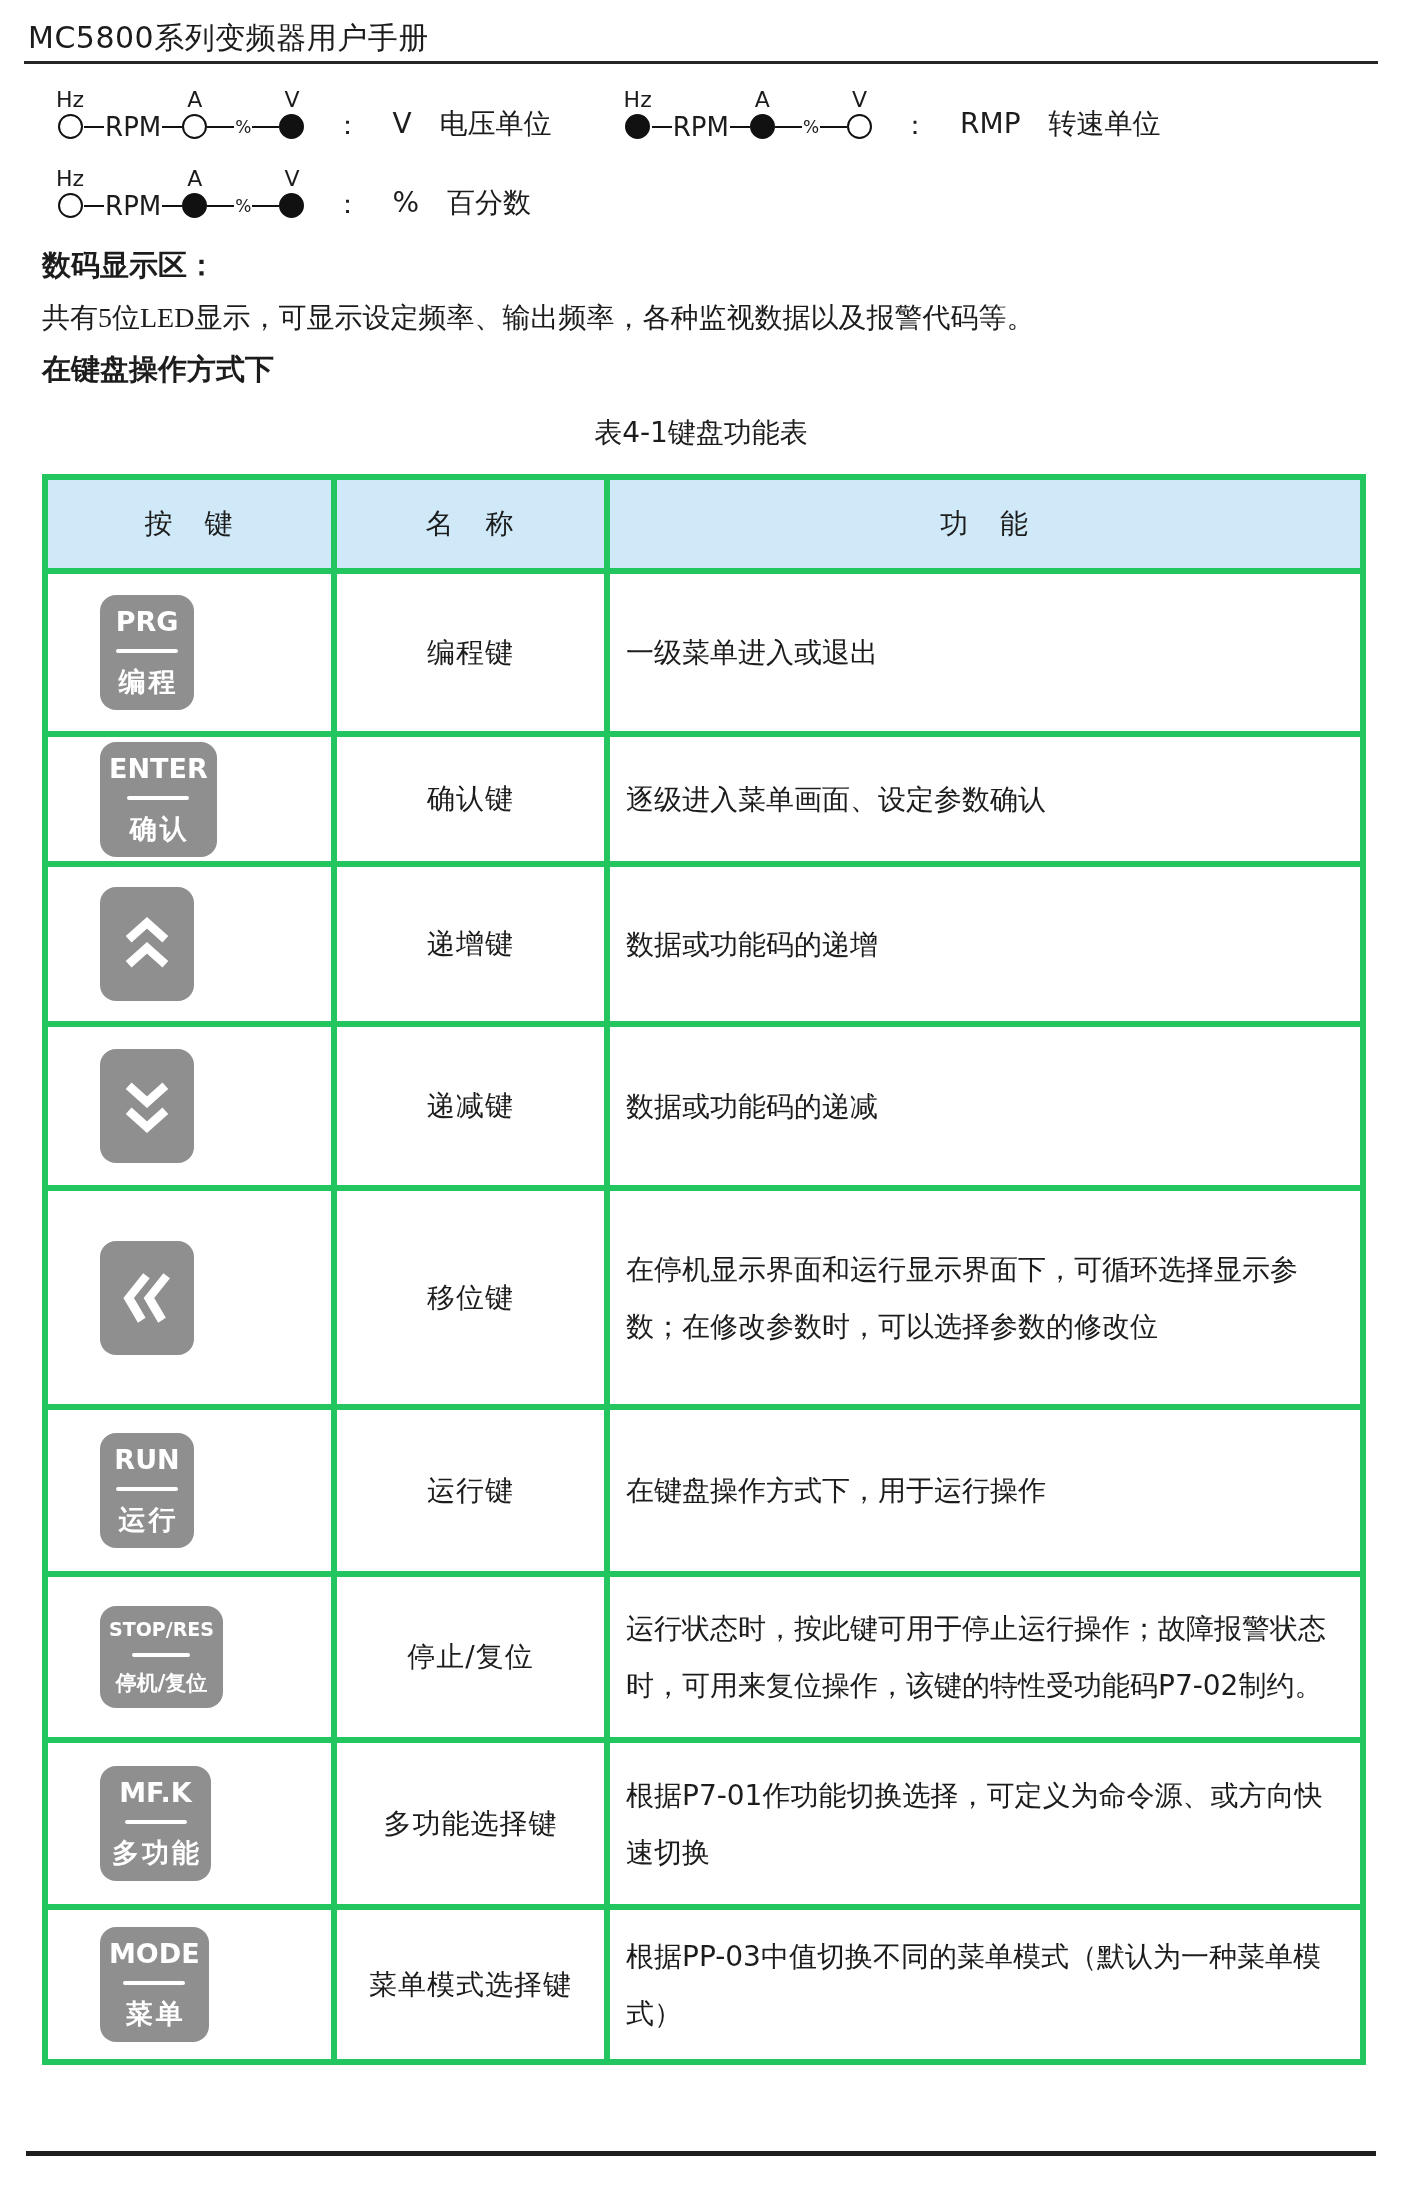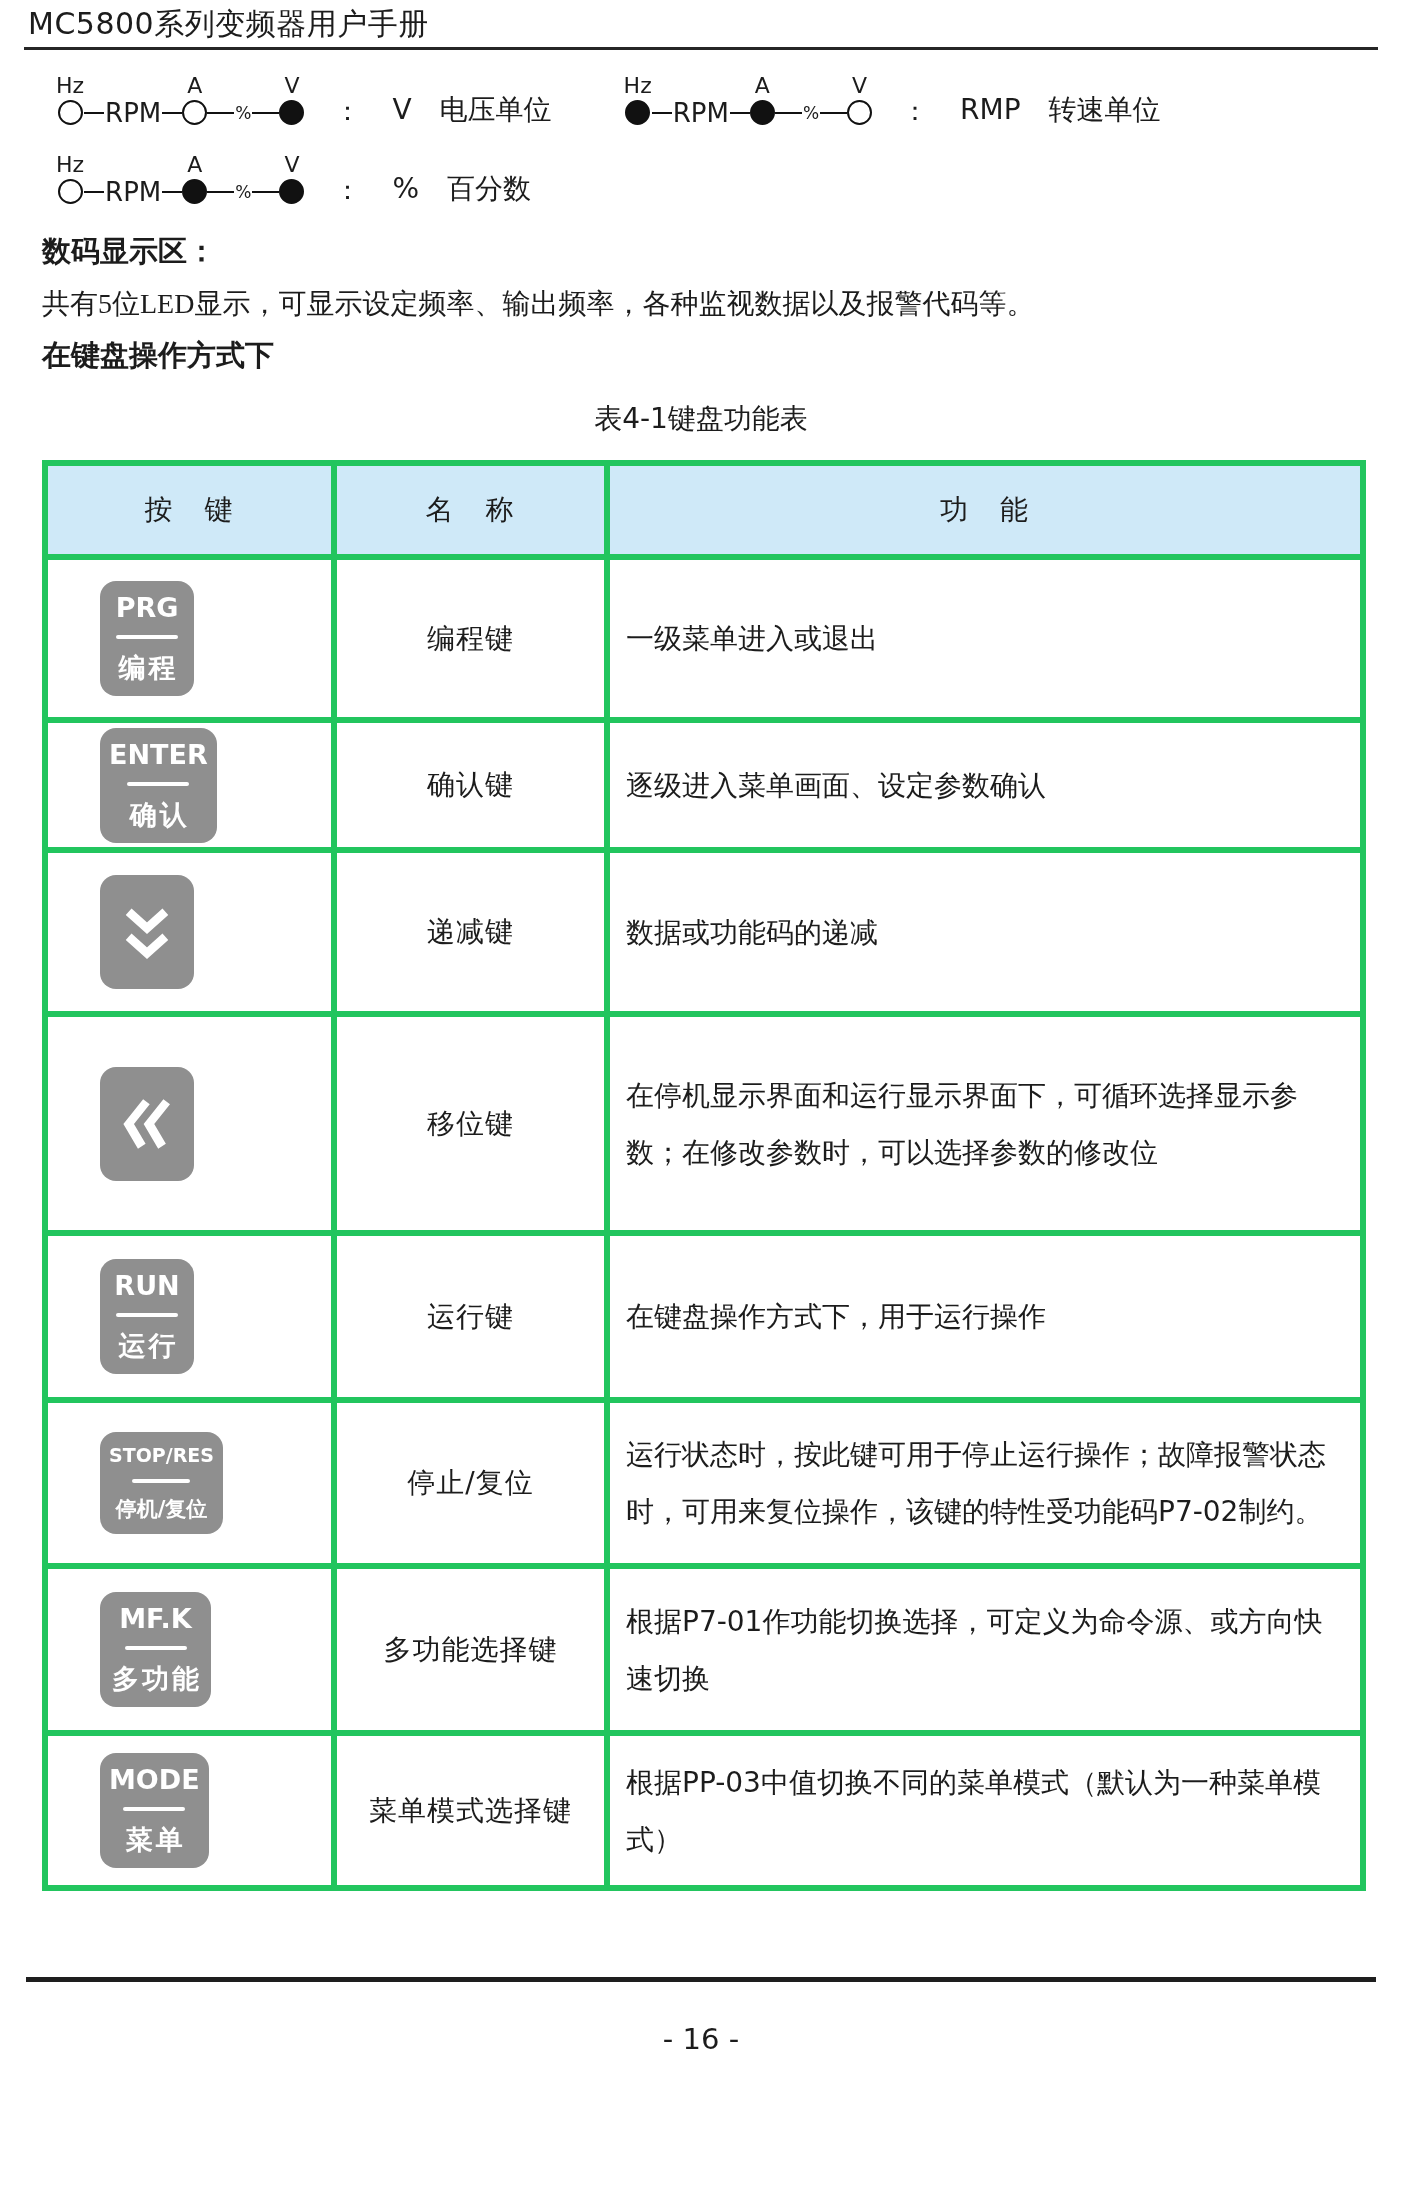--- a/index.html
+++ b/index.html
@@ -4,21 +4,21 @@
 <style>
   html,body { margin:0; padding:0; }
   body {
     width:1402px; height:2185px;
     background:#ffffff; color:#1c1c1c;
     font-family:"DejaVu Sans","Liberation Sans",sans-serif;
     overflow:hidden;
   }
 
   
-  .page-title { font-size:30px; line-height:36px; padding:6px 0 3px 28px; letter-spacing:0.5px; }
+  .page-title { font-size:30px; line-height:36px; padding:20px 0 3px 28px; letter-spacing:0.5px; }
   .top-rule { height:3px; background:#262626; margin:2px 24px 0 24px; }
 
   
   .legend { padding:24px 0 0 56px; }
   .led-row { display:flex; align-items:flex-end; margin-bottom:28px; }
   .led-item { display:flex; align-items:flex-end; }
   .led-item + .led-item { margin-left:72px; }
   .led-unit { display:flex; flex-direction:column; align-items:center; }
   .led-label { font-size:22px; line-height:23px; margin-bottom:3px; }
   .led-circle { width:25px; height:25px; border-radius:50%; border:2.5px solid #111; background:#fff; box-sizing:border-box; }
@@ -185,20 +185,32 @@
       <td class="key-cell">
         <div class="key">
           <span class="kt">ENTER</span>
           <span class="key-divider"></span>
           <span class="kb">确认</span>
         </div>
       </td>
       <td class="name-cell">确认键</td>
       <td class="func-cell">逐级进入菜单画面、设定参数确认</td>
     </tr>
+    <tr class="r2">
+      <td class="key-cell">
+        <div class="key icon-key">
+          <svg width="58" height="66" viewBox="0 0 60 66">
+            <polyline points="11,28 30,11 49,28"></polyline>
+            <polyline points="11,54 30,37 49,54"></polyline>
+          </svg>
+        </div>
+      </td>
+      <td class="name-cell">递增键</td>
+      <td class="func-cell">数据或功能码的递增</td>
+    </tr>
     <tr class="r3">
       <td class="key-cell">
         <div class="key icon-key">
           <svg width="58" height="66" viewBox="0 0 60 66">
             <polyline points="11,12 30,29 49,12"></polyline>
             <polyline points="11,38 30,55 49,38"></polyline>
           </svg>
         </div>
       </td>
       <td class="name-cell">递减键</td>

